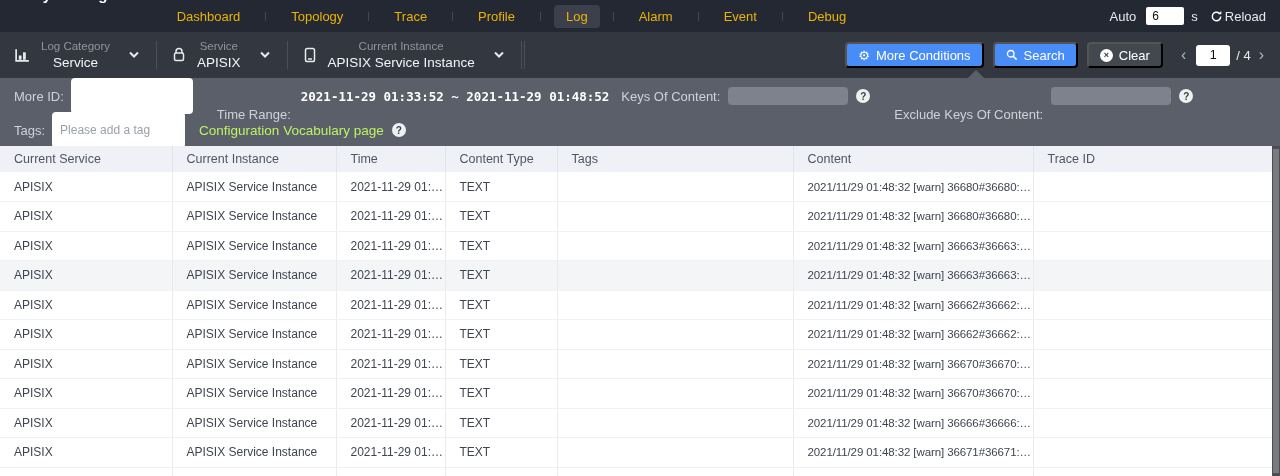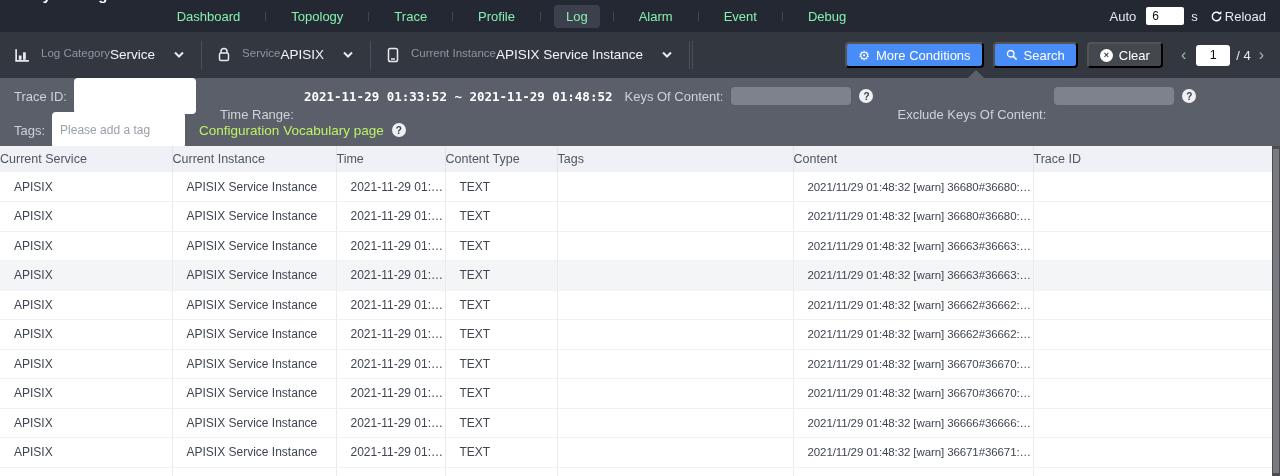--- a/index.html
+++ b/index.html
@@ -8,32 +8,32 @@
 
   
   .navbar { height:32px; background:#242832; display:flex; align-items:center; color:#e3e6ec; }
   .logo { margin-left:24px; display:flex; flex-direction:column; line-height:1;gap:28px; }
   .logo-top { display:flex; align-items:flex-start; }
   .logo-title { font-size:15px; font-weight:bold; color:#fff; letter-spacing:.2px; }
   .logo-swoosh { margin-left:1px; margin-top:-2px; }
   .logo-sub { font-size:10px; color:#8a8f99; margin-top:6px; }
   .nav-items { display:flex; align-items:center; margin-left:30px; }
   .nav-sep { width:1px; height:9px; background:#424754; }
-  .nav-item { font-size:13px; color:#86efac; padding:4px 12px; margin:0 13px; cursor:pointer; white-space:nowrap; }
+  .nav-item { font-size:13px; color:#eab308; padding:4px 12px; margin:0 13px; cursor:pointer; white-space:nowrap; }
   .nav-item.active { background:#3b404c; border-radius:4px; }
   .nav-right { margin-left:auto; display:flex; align-items:center; margin-right:14px; font-size:13px; color:#e6e9ee; }
   .auto-input { width:38px; height:18px; margin:0 7px 0 10px; border:none; border-radius:2px;
                 background:#fff; color:#111; font-size:12px; text-align:left; padding:0 6px; }
   .reload-icon { margin:0 2px 0 12px; display:flex; }
 
   
   .toolbar { height:46px; background:#333840; display:flex; align-items:center; position:relative; }
   .sel-group { display:flex; align-items:center; margin-left:14px; cursor:pointer; }
   .sel-icon { display:flex; margin-right:10px; }
-  .sel-texts { display:flex; flex-direction:row; line-height:1;align-items:center; }
+  .sel-texts { display:flex; flex-direction:column; line-height:1;align-items:center; }
   .sel-label { font-size:11.5px; color:#8f949e; margin-bottom:3px; white-space:nowrap; }
   .sel-value { font-size:13.5px; color:#f2f4f8; white-space:nowrap; }
   .sel-chevron { margin:0 14px 0 18px; display:flex; }
   .sel-divider { width:1px; height:28px; background:#4a4f59; margin-left:2px; }
 
   .toolbar-right { margin-left:auto; display:flex; align-items:center; margin-right:12px; }
   .btn { display:flex; align-items:center; gap:6px; height:26px; padding:0 11px; border-radius:4px;
          font-size:13px; color:#fff; cursor:pointer; white-space:nowrap; }
   .btn-blue { background:#478cf7; margin-left:9px; }
   .btn-dark { background:#43484f; margin-left:9px; }
@@ -64,21 +64,21 @@
   .help { width:14px; height:14px; border-radius:50%; background:#eff0f3; color:#3a3e46;
           font-size:10px; font-weight:bold; display:flex; align-items:center; justify-content:center;
           margin-left:8px; cursor:pointer; flex:none; }
   .ml24 { margin-left:24px;margin-top:36px; }
   .vocab { margin-left:14px; color:#bef264; font-size:13.5px; cursor:pointer; white-space:nowrap; }
 
   
   .table-wrap { position:relative; background:#fff; height:330px; overflow:hidden; }
   table { border-collapse:collapse; table-layout:fixed; width:1272px; }
   th { background:#eff1f7; height:26px; font-weight:normal; font-size:12.5px; color:#50555f;
-       text-align:left; border-right:1px solid #e1e4ee; white-space:nowrap; }
+       text-align:left; padding-left:14px; border-right:1px solid #e1e4ee; white-space:nowrap; }
   th:last-child { border-right:none; }
   td { height:29.5px; font-size:12px; color:#3f4550; padding-left:14px;
        border-right:1px solid #e9ebf1; border-bottom:1px solid #f0f1f5;
        white-space:nowrap; overflow:hidden; text-overflow:ellipsis; }
   td:last-child { border-right:none; }
   tr.highlight td { background:#f4f5f7; }
   tbody tr { cursor:pointer; }
   .td-content { font-size:11.5px; letter-spacing:-0.1px; }
 
   .table-scrollbar { position:absolute; top:0; right:0; width:8px; height:330px; background:#4b4d52; }
@@ -213,21 +213,21 @@
       <input class="page-input" value="1" style="">
       <span class="page-total">/ 4</span>
       <span class="page-chevron">›</span>
     </div>
   </div>
 </div>
 
 <div class="filter-panel">
   <div class="popup-arrow"></div>
   <div class="filter-row1">
-    <span class="f-label">Trace ID:</span>
+    <span class="f-label">More ID:</span>
     <input class="input-white trace-input" value="" style="">
     <span class="f-label ml24">Time Range:</span>
     <span class="time-range">2021-11-29 01:33:52 ~ 2021-11-29 01:48:52</span>
     <span class="f-label" style="margin-left:12px;">Keys Of Content:</span>
     <input class="input-gray" value="" style="">
     <span class="help">?</span>
     <span class="f-label ml24">Exclude Keys Of Content:</span>
     <input class="input-gray" value="" style="">
     <span class="help">?</span>
   </div>

